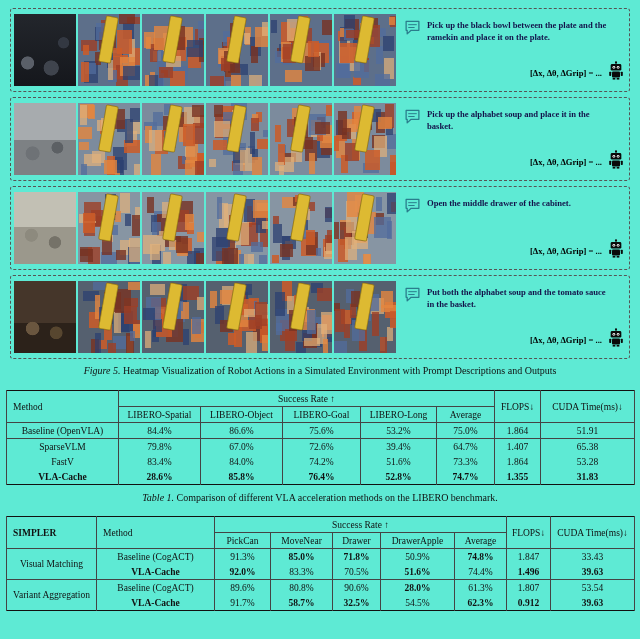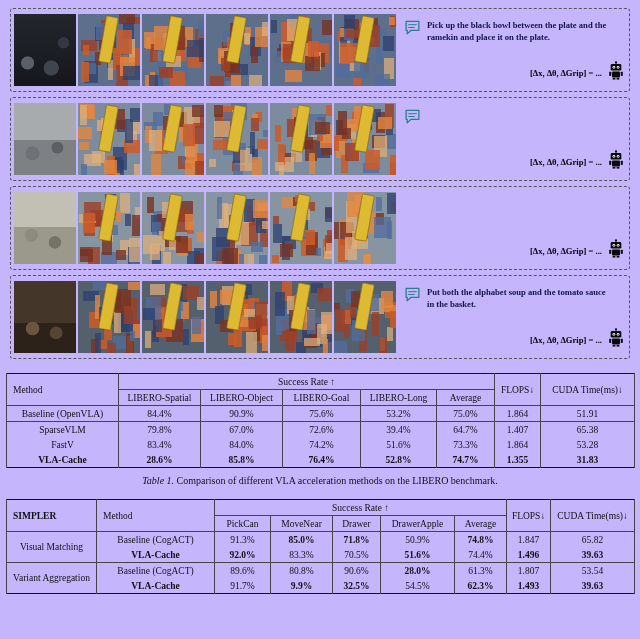--- a/index.html
+++ b/index.html
@@ -1,16 +1,16 @@
 <!DOCTYPE html>
 <html><head>
 <meta charset="utf-8">
 <style>
   html,body{margin:0;padding:0;background:#e8e8e8;}
-  .page{width:640px;height:639px;position:relative;overflow:hidden;background:#c4b5fd;
+  .page{width:640px;height:639px;position:relative;overflow:hidden;background:#5eead4;
         font-family:"Liberation Serif",serif;color:#111;margin:0 auto;}
   
   .figwrap{padding:8px 10px 0 10px;}
   .panel{box-sizing:border-box;height:84px;margin-bottom:5px;border:1px dashed #555;
          border-radius:3px;display:flex;align-items:center;padding:3px;}
   .frames{display:flex;gap:2px;flex:0 0 auto;}
   .frame{position:relative;width:62px;height:72px;overflow:hidden;background:#777;}
   .frame i{display:block;position:absolute;}
   .frame.hm::after{content:"";position:absolute;left:38%;top:3%;width:17%;height:62%;
         background:#ddba32;border:1px solid rgba(60,40,0,.4);border-radius:2px;transform:rotate(10deg);}
@@ -391,20 +391,21 @@
       </div>
       <div class="annot">
         <div class="prompt-row">
           <span class="bubble">
             <svg width="17" height="17" viewBox="0 0 24 24">
                 <path d="M3 3.5h18v12.5H10l-5.5 5v-5H3z" fill="none" stroke="#2a7d8c" stroke-width="1.8" stroke-linejoin="round"></path>
                 <line x1="6" y1="8" x2="18" y2="8" stroke="#2a7d8c" stroke-width="1.4"></line>
                 <line x1="6" y1="12" x2="15" y2="12" stroke="#2a7d8c" stroke-width="1.4"></line>
               </svg>
           </span>
+          <span class="prompt">Pick up the alphabet soup and place it in the basket.</span>
         </div>
         <div class="output-row">
           <span class="output">[Δx, Δθ, ΔGrip] = ...</span>
           <span>
             <svg width="16" height="19" viewBox="0 0 24 28" fill="#0a0a0a">
                 <circle cx="12" cy="1.8" r="1.6"></circle>
                 <rect x="11.3" y="2.2" width="1.4" height="2.4"></rect>
                 <rect x="4" y="4.4" width="16" height="9.6" rx="2"></rect>
                 <circle cx="8.8" cy="9.2" r="2" fill="#fff"></circle>
                 <circle cx="15.2" cy="9.2" r="2" fill="#fff"></circle>
@@ -559,20 +560,30 @@
             <i style="left: 34.6282%; top: 3.89376%; width: 26.4526%; height: 24.1099%; background: rgba(226, 178, 122, 0.7);"></i>
             <i style="left: 20.7402%; top: 0.274246%; width: 27.3738%; height: 33.9252%; background: rgba(227, 134, 63, 0.8);"></i>
             <i style="left: 5.69282%; top: 65.3481%; width: 16.3146%; height: 31.5121%; background: rgba(205, 92, 40, 0.85);"></i>
             <i style="left: 85.1773%; top: 39.6834%; width: 8.15141%; height: 24.9448%; background: rgba(82, 108, 156, 0.75);"></i>
             <i style="left: 65.2554%; top: 34.3663%; width: 25.909%; height: 29.4082%; background: rgba(82, 108, 156, 0.75);"></i>
             <i style="left: 85.9148%; top: 0.779733%; width: 22.9825%; height: 29.8655%; background: rgba(44, 64, 112, 0.75);"></i>
             <i style="left: 17.9579%; top: 63.0471%; width: 18.6928%; height: 31.7241%; background: rgba(226, 178, 122, 0.7);"></i>
           </div>
       </div>
       <div class="annot">
+        <div class="prompt-row">
+          <span class="bubble">
+            <svg width="17" height="17" viewBox="0 0 24 24">
+                <path d="M3 3.5h18v12.5H10l-5.5 5v-5H3z" fill="none" stroke="#2a7d8c" stroke-width="1.8" stroke-linejoin="round"></path>
+                <line x1="6" y1="8" x2="18" y2="8" stroke="#2a7d8c" stroke-width="1.4"></line>
+                <line x1="6" y1="12" x2="15" y2="12" stroke="#2a7d8c" stroke-width="1.4"></line>
+              </svg>
+          </span>
+          <span class="prompt">Open the middle drawer of the cabinet.</span>
+        </div>
         <div class="output-row">
           <span class="output">[Δx, Δθ, ΔGrip] = ...</span>
           <span>
             <svg width="16" height="19" viewBox="0 0 24 28" fill="#0a0a0a">
                 <circle cx="12" cy="1.8" r="1.6"></circle>
                 <rect x="11.3" y="2.2" width="1.4" height="2.4"></rect>
                 <rect x="4" y="4.4" width="16" height="9.6" rx="2"></rect>
                 <circle cx="8.8" cy="9.2" r="2" fill="#fff"></circle>
                 <circle cx="15.2" cy="9.2" r="2" fill="#fff"></circle>
                 <circle cx="8.8" cy="9.2" r="0.9"></circle>
@@ -758,20 +769,24 @@
                 <rect x="1.8" y="15.8" width="3" height="6.4" rx="1"></rect>
                 <rect x="19.2" y="15.8" width="3" height="6.4" rx="1"></rect>
                 <rect x="7" y="25.2" width="4" height="2.4"></rect>
                 <rect x="13" y="25.2" width="4" height="2.4"></rect>
               </svg>
           </span>
         </div>
       </div>
     </div>
 
+    <div class="figcap">
+      <span class="cap-label">Figure 5.</span>
+      <span>Heatmap Visualization of Robot Actions in a Simulated Environment with Prompt Descriptions and Outputs</span>
+    </div>
   </div>
 
   <table class="tbl" id="t1">
     <colgroup>
       <col style="width:112px">
         <col style="width:82px">
         <col style="width:82px">
         <col style="width:78px">
       <col style="width:76px">
         <col style="width:58px">
@@ -790,21 +805,21 @@
         <th class="hb">LIBERO-Object</th>
         <th class="hb">LIBERO-Goal</th>
         <th class="hb">LIBERO-Long</th>
         <th class="hb">Average</th>
       </tr>
     </thead>
     <tbody>
       <tr class="rule-after">
         <td class="mleft">Baseline (OpenVLA)</td>
         <td>84.4%</td>
-        <td>90.9%</td>
+        <td>86.6%</td>
         <td>75.6%</td>
         <td>53.2%</td>
         <td>75.0%</td>
         <td>1.864</td>
         <td>51.91</td>
       </tr>
       <tr>
         <td class="mleft">SparseVLM</td>
         <td>79.8%</td>
         <td>67.0%</td>
@@ -873,21 +888,21 @@
     <tbody>
       <tr>
         <td rowspan="2" class="group-cell hb">Visual Matching</td>
         <td class="mleft">Baseline (CogACT)</td>
         <td>91.3%</td>
         <td class="bold">85.0%</td>
         <td class="bold">71.8%</td>
         <td>50.9%</td>
         <td class="bold">74.8%</td>
         <td>1.847</td>
-        <td>65.82</td>
+        <td>33.43</td>
       </tr>
       <tr class="rule-after">
         <td class="mleft bold">VLA-Cache</td>
         <td class="bold">92.0%</td>
         <td>83.3%</td>
         <td>70.5%</td>
         <td class="bold">51.6%</td>
         <td>74.4%</td>
         <td class="bold">1.496</td>
         <td class="bold">39.63</td>
@@ -899,24 +914,24 @@
         <td>80.8%</td>
         <td>90.6%</td>
         <td class="bold">28.0%</td>
         <td>61.3%</td>
         <td>1.807</td>
         <td>53.54</td>
       </tr>
       <tr>
         <td class="mleft bold">VLA-Cache</td>
         <td>91.7%</td>
-        <td class="bold">9.9%</td>
+        <td class="bold">58.7%</td>
         <td class="bold">32.5%</td>
         <td>54.5%</td>
         <td class="bold">62.3%</td>
-        <td class="bold">1.493</td>
+        <td class="bold">0.912</td>
         <td class="bold">39.63</td>
       </tr>
     </tbody>
   </table>
 
 
 </div>
 
 </body></html>

